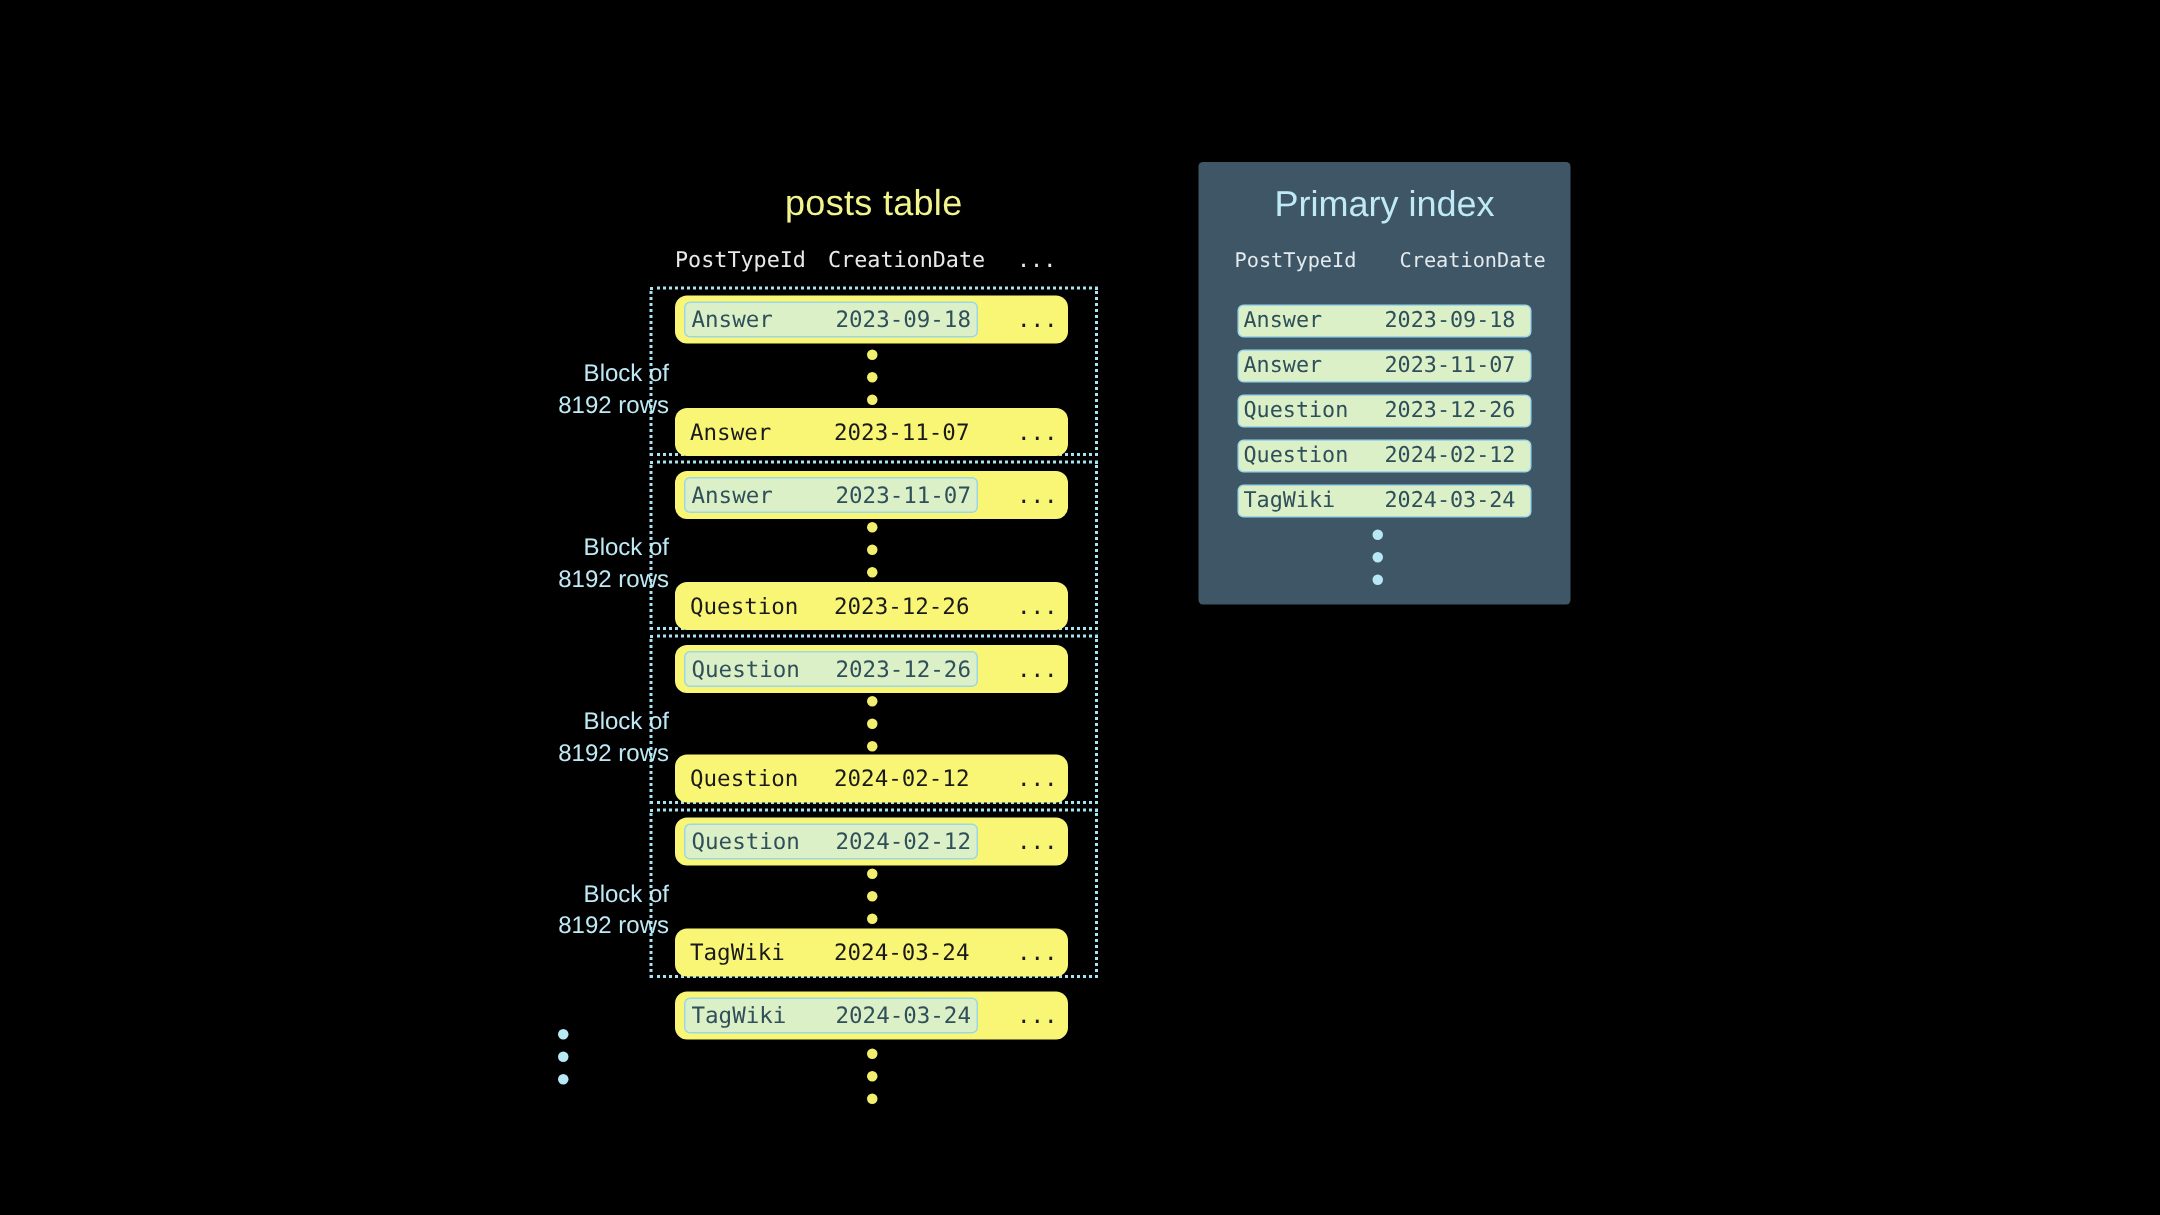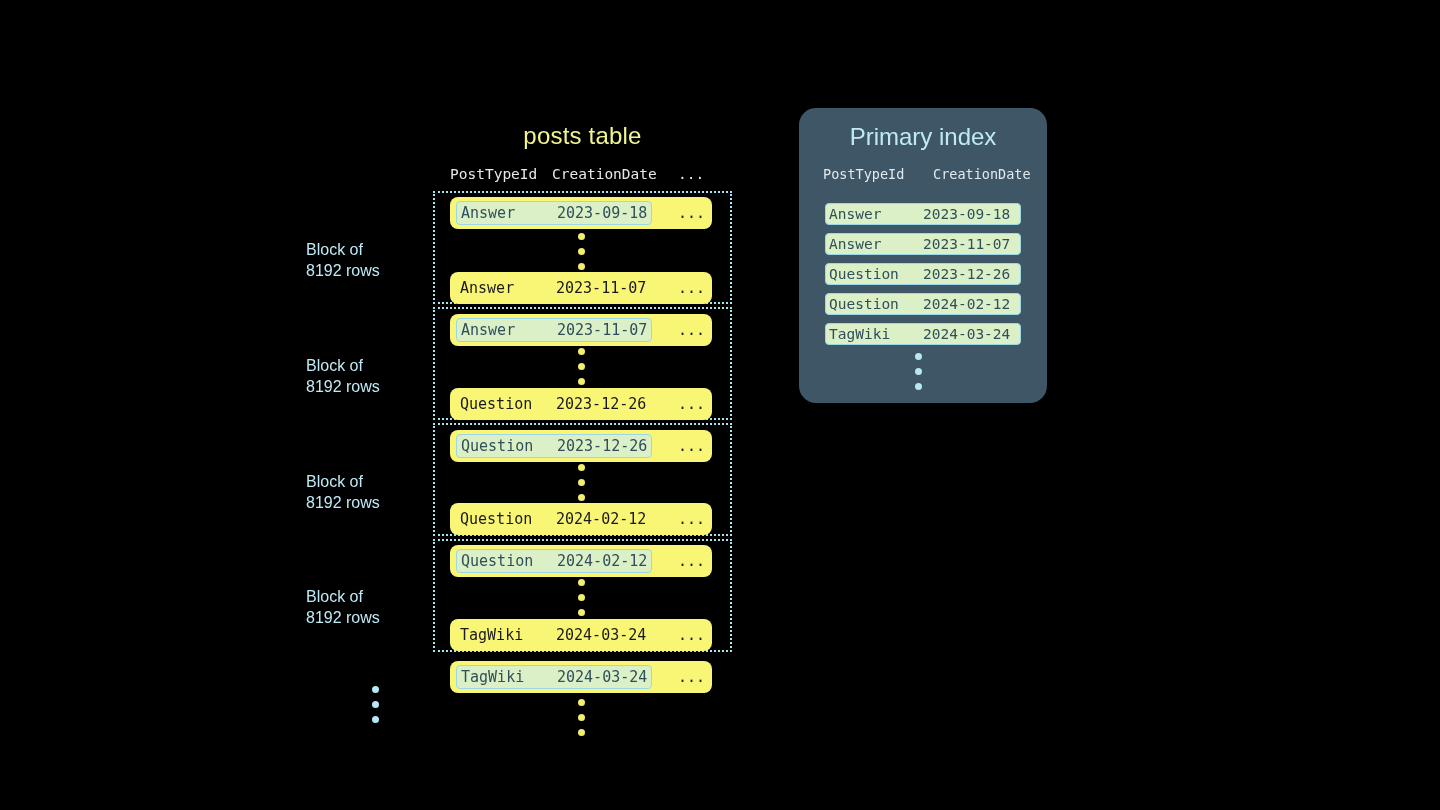--- a/index.html
+++ b/index.html
@@ -63,21 +63,21 @@
     position: absolute;
     left: 433px;
     width: 299px;
     border: 2px dotted #a7e3f0;
     box-sizing: border-box;
   }
 
   .block-label {
     position: absolute;
     width: 140px;
-    text-align: left;
+    text-align: right;
     font-size: 16px;
     line-height: 21px;
     color: #bfeaf5;
     font-family: "Liberation Sans", sans-serif;
   }
 
   
   .row {
     position: absolute;
     left: 450px;
@@ -142,21 +142,21 @@
   .vdots.blue i { background: #b6e8f5; }
 
   
   #primary-index-panel {
     position: absolute;
     left: 799px;
     top: 108px;
     width: 248px;
     height: 295px;
     background: #3f5667;
-    border-radius: 17px;
+    border-radius: 3px;
   }
   .index-title {
     position: absolute;
     left: 0;
     top: 15px;
     width: 248px;
     text-align: center;
     font-size: 24px;
     color: #bfeaf5;
     font-family: "Liberation Sans", sans-serif;

